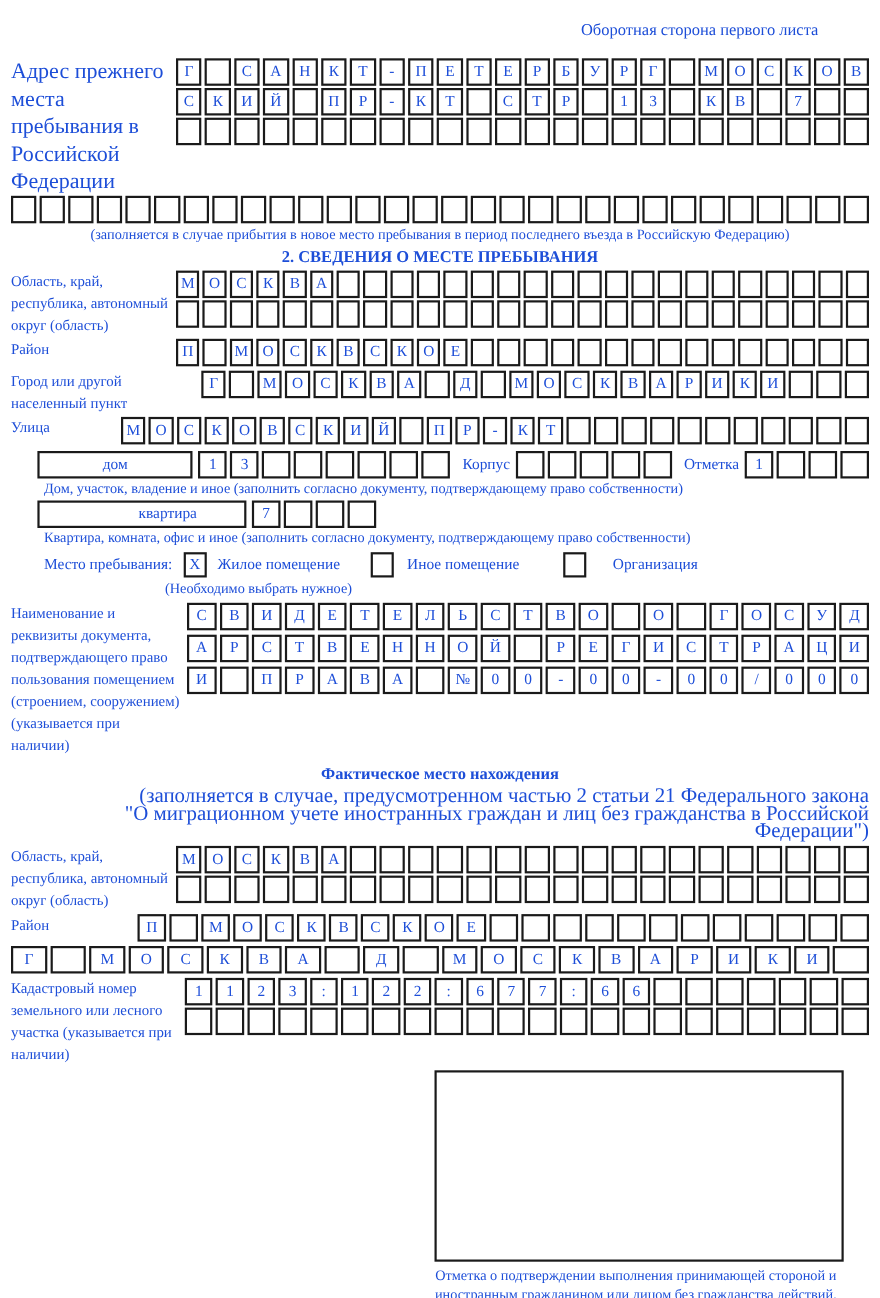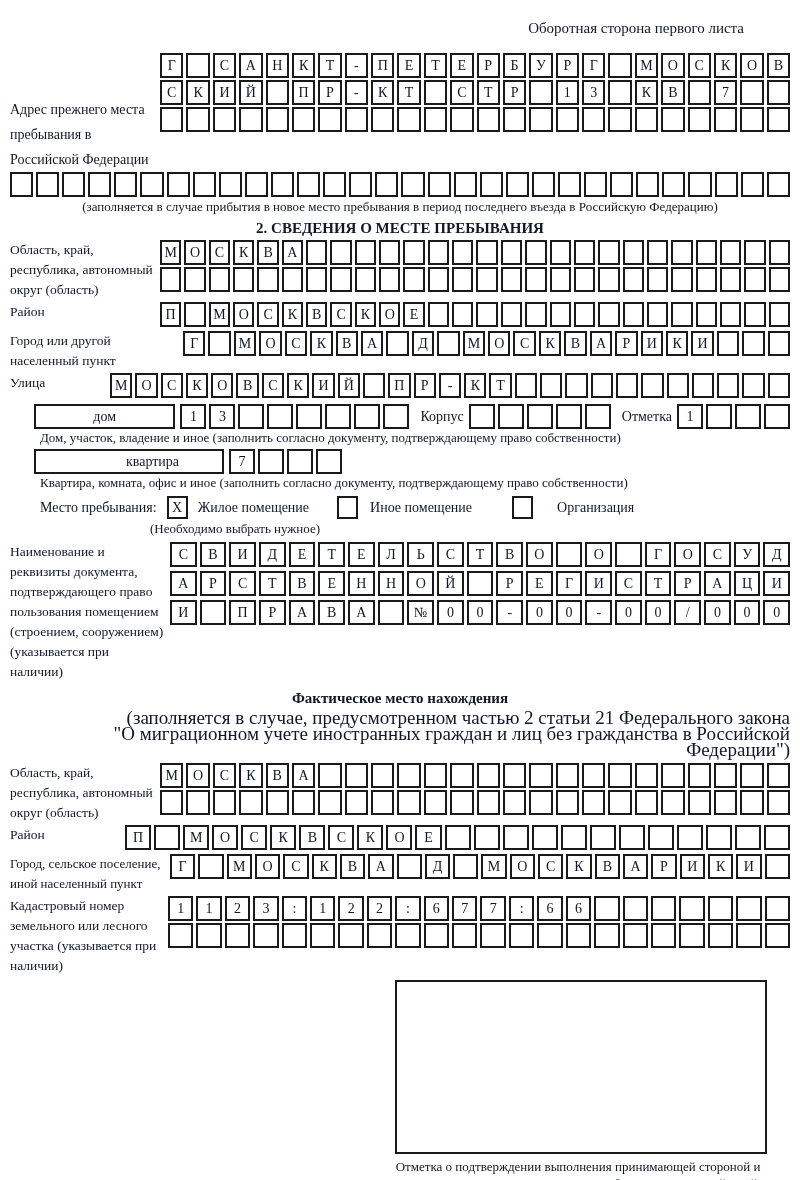--- a/index.html
+++ b/index.html
@@ -1,18 +1,18 @@
 <!DOCTYPE html>
 <html><head>
 <meta charset="utf-8">
 <style>
   html,body{margin:0;padding:0;background:#ffffff;}
   .page{
     width:800px;height:1180px;box-sizing:border-box;
-    background:#ffffff;color:#0f172a;
+    background:#ffffff;color:#1d4ed8;
     font-family:"Liberation Serif","DejaVu Serif",serif;
     padding:6px 10px;position:relative;overflow:hidden;
   }
   .header-note{ text-align:right; font-size:15px; margin-top:14px; padding-right:46px;}
   
   .group{display:flex;align-items:flex-start;margin-top:2px;}
   .lbl{font-size:13.5px;line-height:20px;flex:0 0 auto;box-sizing:border-box;padding-right:6px;}
   .grid{flex:1 1 auto;min-width:0;}
   .cellrow{display:flex;gap:3px;height:25px;margin-bottom:2px;}
   .cell{
@@ -39,21 +39,21 @@
   .subtitle{font-size:19px;line-height:16px;text-align:right;}
 </style>
 </head>
 <body>
 
 <div class="page">
 
   <div class="header-note">Оборотная сторона первого листа</div>
 
   <div class="group" style="margin-top:16px;">
-    <div class="lbl" style="width:150px;font-size:14px;line-height:25px;margin-top:44px;">Адрес прежнего места пребывания в Российской Федерации</div>
+    <div class="lbl" style="width:150px;font-size:20px;line-height:25px;">Адрес прежнего места пребывания в Российской Федерации</div>
     <div class="grid">
       <div class="cellrow">
           <div class="cell">Г</div>
           <div class="cell"></div>
           <div class="cell">С</div>
           <div class="cell">А</div>
           <div class="cell">Н</div>
           <div class="cell">К</div>
           <div class="cell">Т</div>
           <div class="cell">-</div>
@@ -541,21 +541,20 @@
           <div class="cell"></div>
           <div class="cell"></div>
           <div class="cell"></div>
           <div class="cell"></div>
           <div class="cell"></div>
         </div>
     </div>
   </div>
 
   <div class="group">
-    <div class="lbl" style="width:160px;font-size:13px;">Город, сельское поселение, иной населенный пункт</div>
     <div class="grid">
       <div class="cellrow">
           <div class="cell">Г</div>
           <div class="cell"></div>
           <div class="cell">М</div>
           <div class="cell">О</div>
           <div class="cell">С</div>
           <div class="cell">К</div>
           <div class="cell">В</div>
           <div class="cell">А</div>

